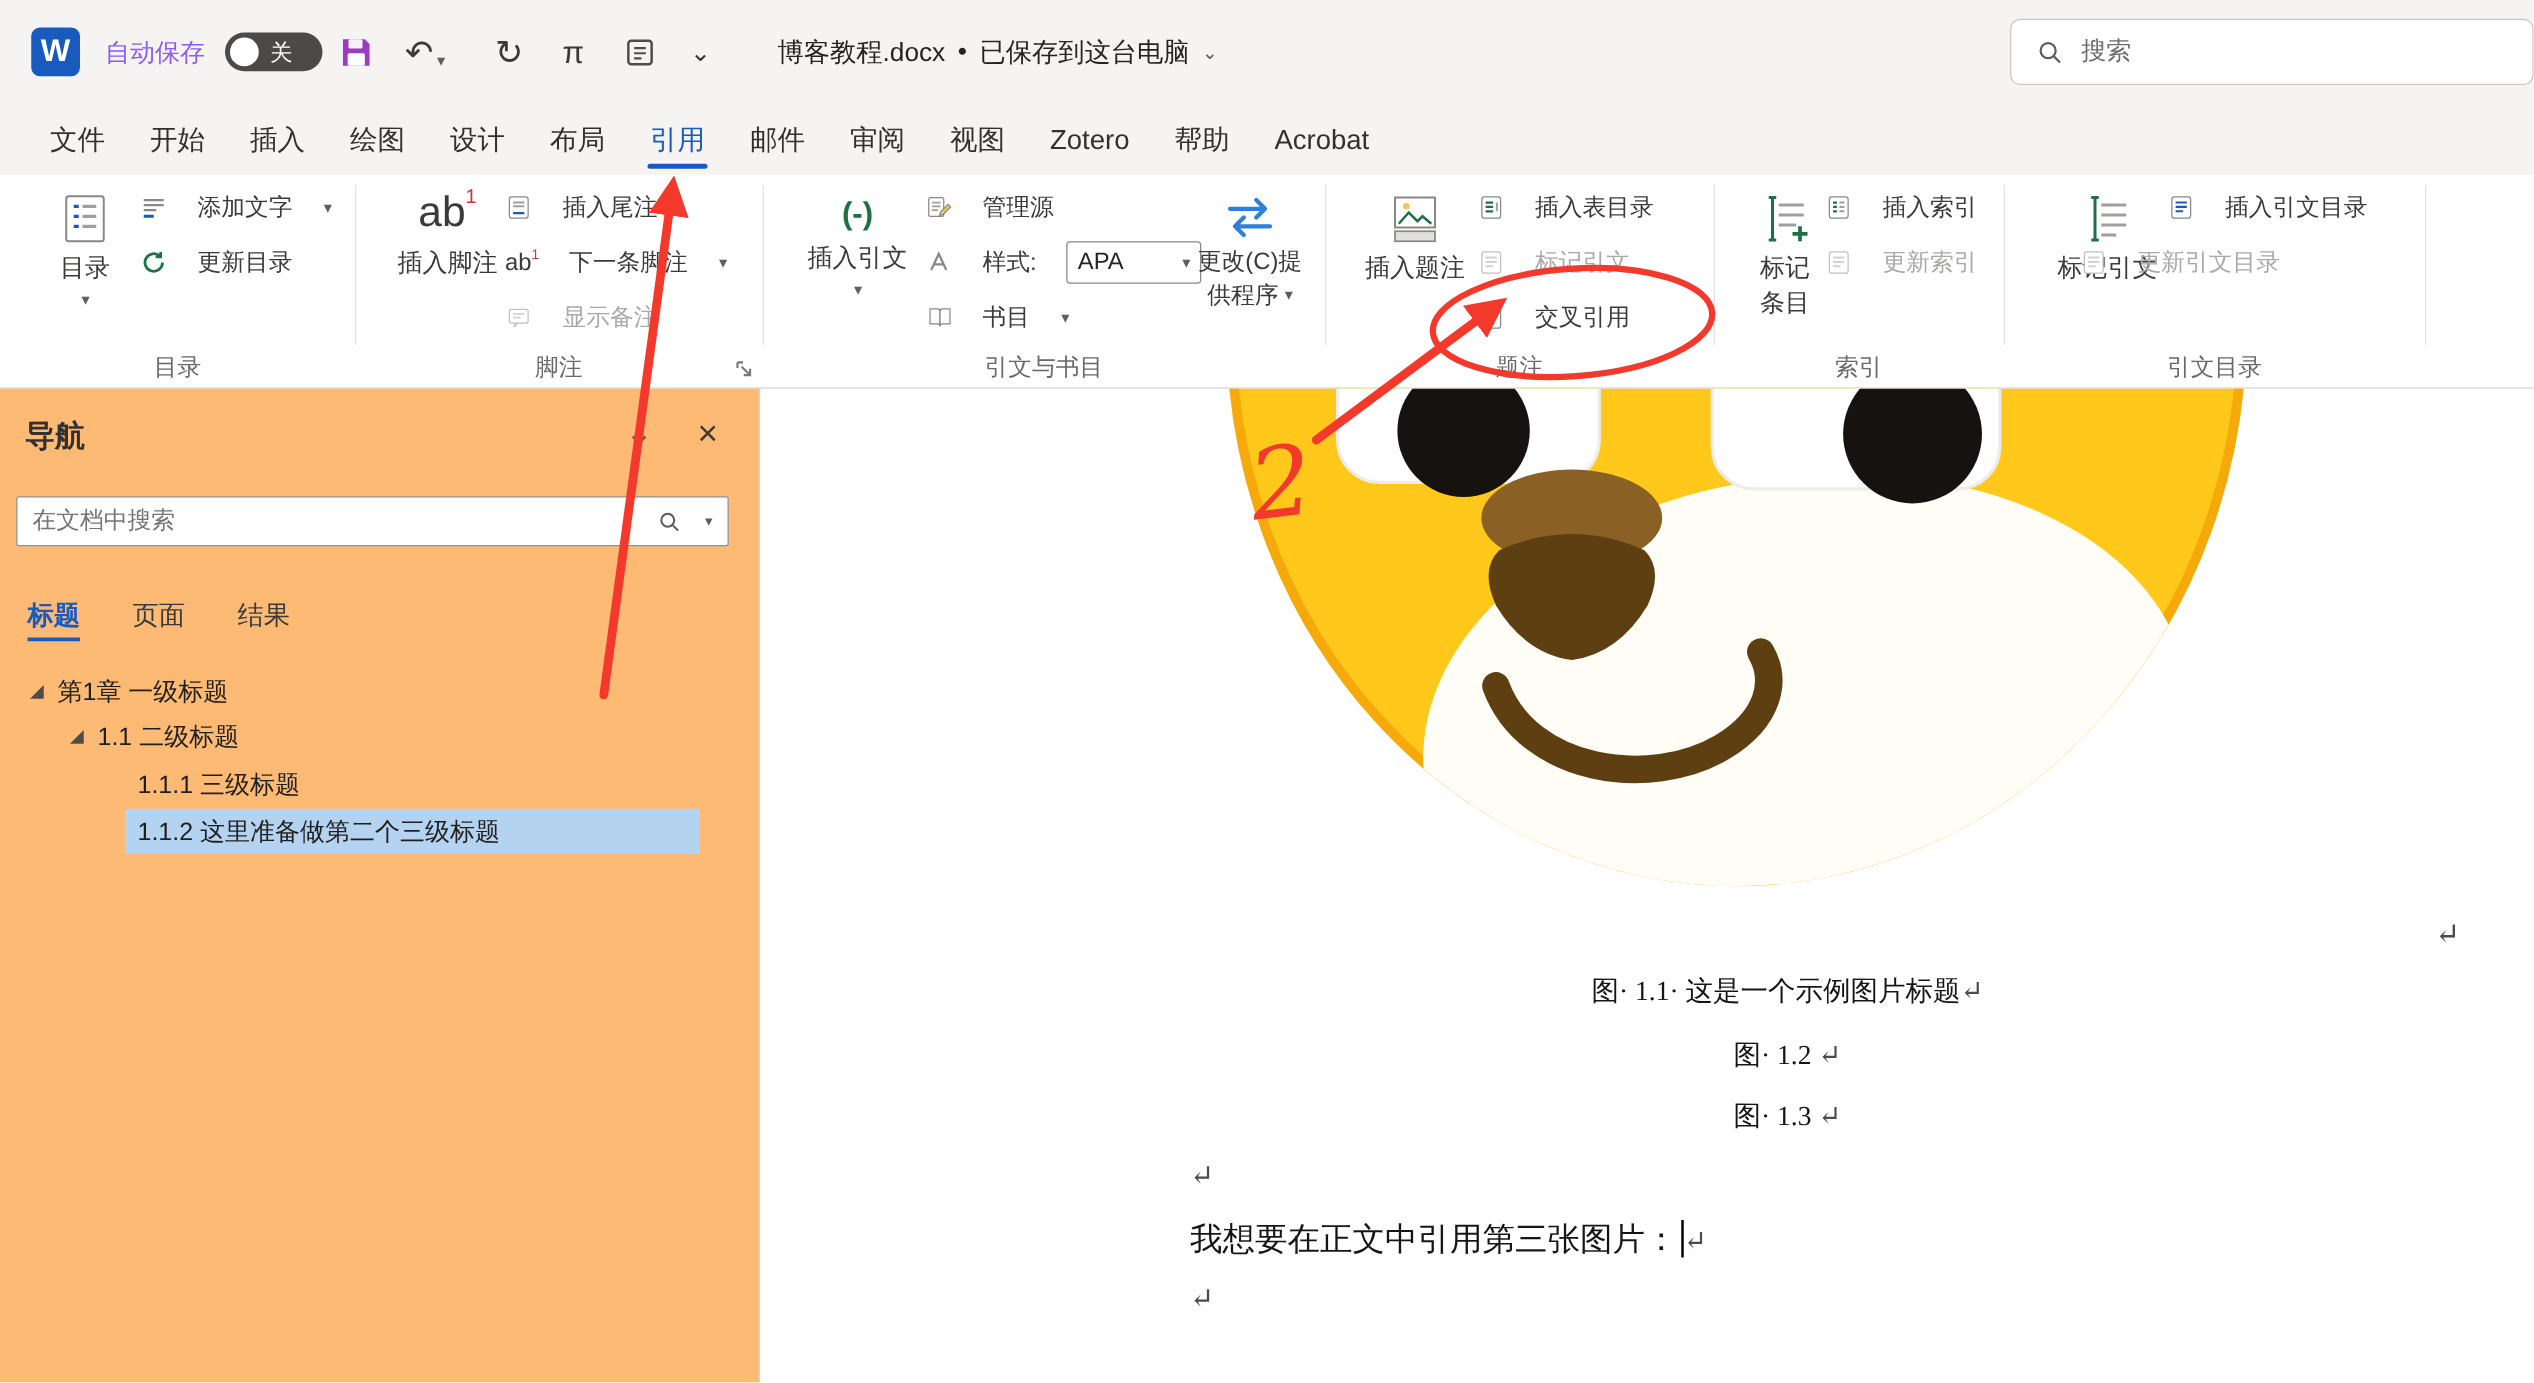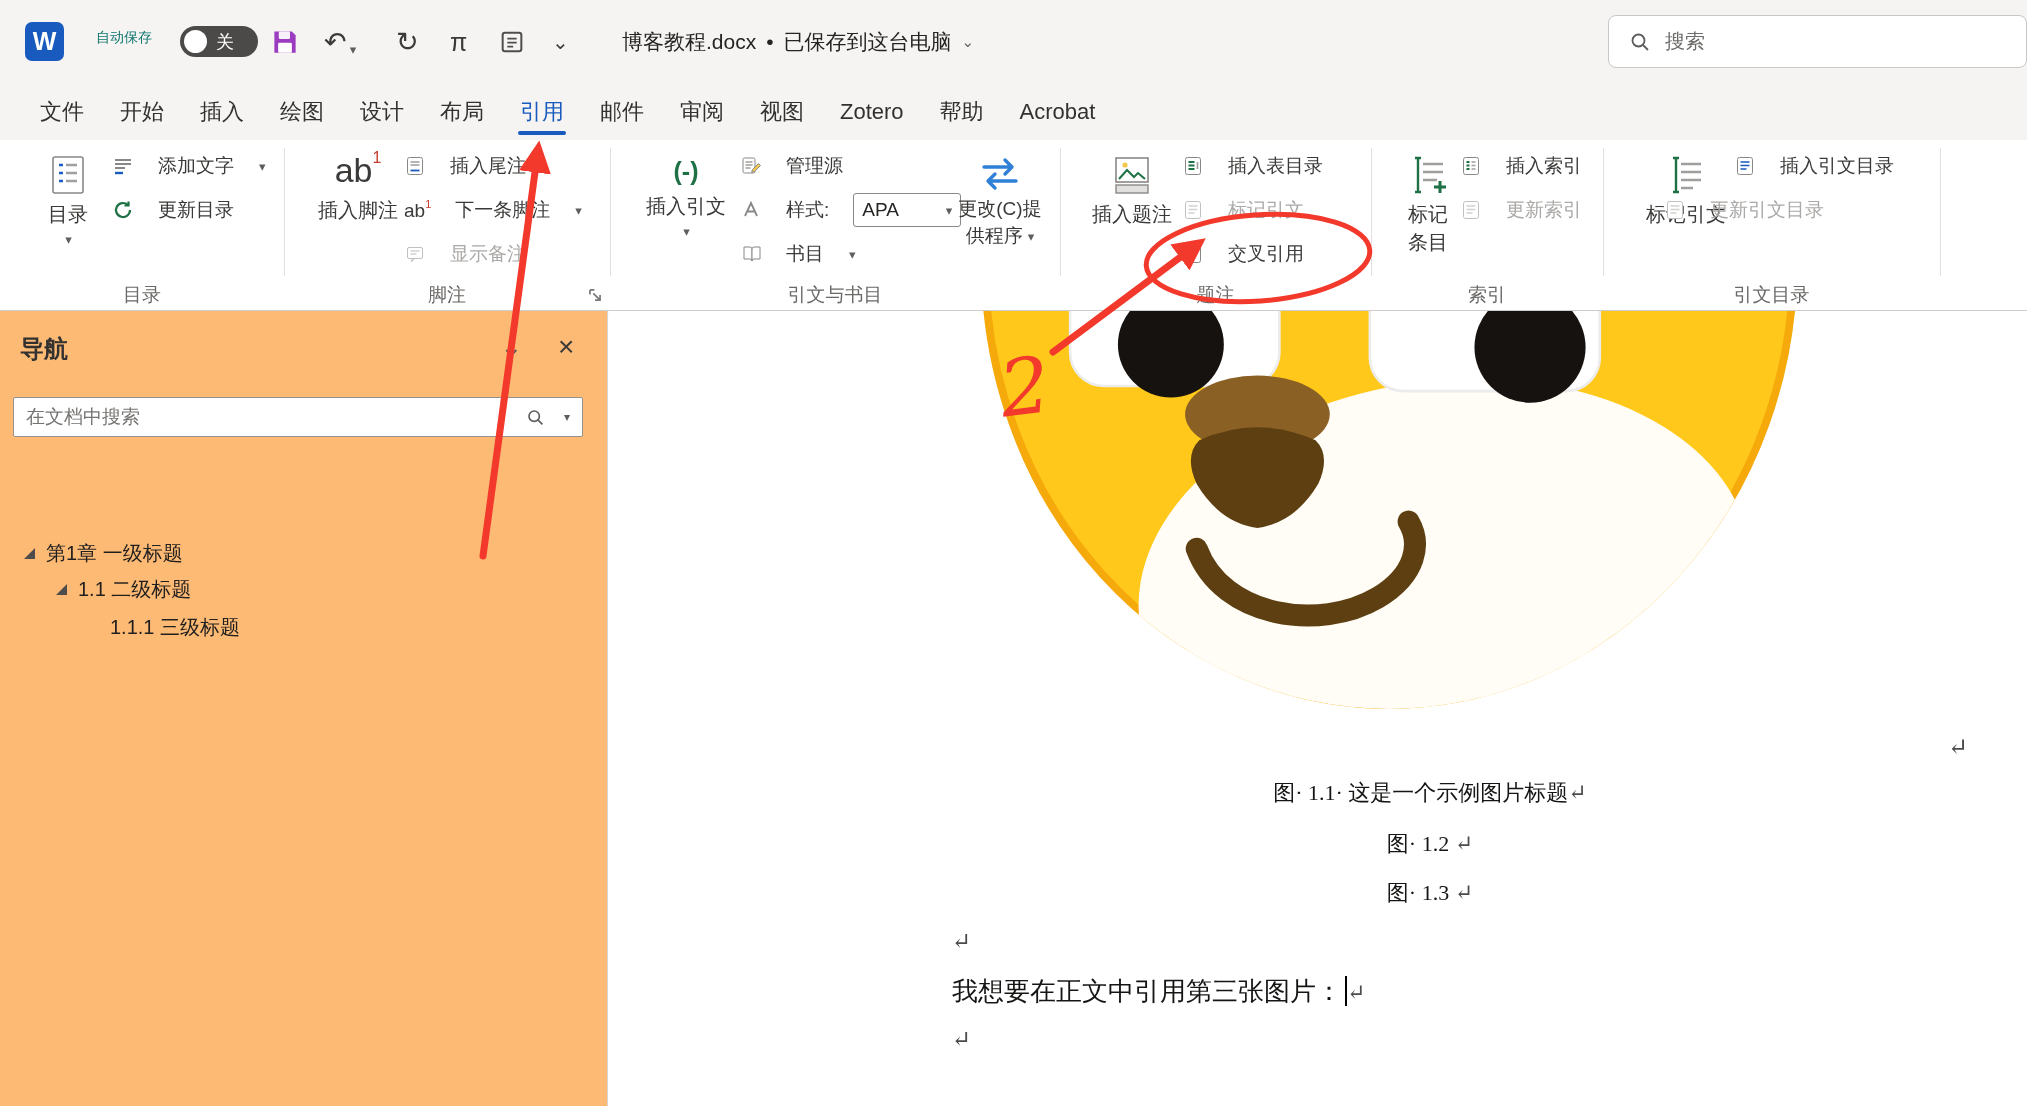--- a/index.html
+++ b/index.html
@@ -1,21 +1,21 @@
 <!DOCTYPE html>
 <html><head>
 <meta charset="utf-8">
 <style>
 *{margin:0;padding:0;box-sizing:border-box}
 html,body{width:2027px;height:1106px}
 body{position:relative;overflow:hidden;background:#fff;font-family:"Liberation Sans","DejaVu Sans",sans-serif;color:#3b3a39}
 
 .titlebar{position:absolute;left:0;top:0;width:2027px;height:83px;background:#f6f4f2}
 .logo{position:absolute;left:25px;top:22px;width:39px;height:39px;border-radius:7px;background:#185abd;color:#fff;font-size:25px;font-weight:700;display:flex;align-items:center;justify-content:center}
-.autosave{position:absolute;left:96px;top:29px;font-size:14px;color:#0f766e}
+.autosave{position:absolute;left:84px;top:29px;font-size:20px;color:#8b5cf6}
 .toggle{position:absolute;left:180px;top:26px;width:78px;height:31px;border-radius:16px;background:#4c4a48;display:flex;align-items:center;gap:9px;padding-left:4px}
 .knob{width:23px;height:23px;border-radius:50%;background:#fff}
 .tstate{color:#fff;font-size:18px}
 .qbtn{position:absolute;top:24px;height:36px;display:flex;align-items:center;gap:3px;font-size:27px;color:#3b3a39}
 .qbtn .mini{font-size:13px;color:#605e5c;align-self:flex-end;padding-bottom:3px}
 .doctitle{position:absolute;left:622px;top:26px;height:32px;display:flex;align-items:center;gap:10px;font-size:21px;color:#252423}
 .doctitle .chevt{font-size:15px;color:#605e5c}
 .topsearch{position:absolute;left:1608px;top:15px;width:419px;height:53px;background:#fff;border:1px solid #c9c7c5;border-radius:8px;display:flex;align-items:center;gap:14px;padding:0 20px}
 .topsearch input{flex:1;border:none;outline:none;background:transparent;font-size:20px;color:#3b3a39;font-family:inherit}
 .topsearch input::placeholder{color:#6e6c6a}
@@ -418,31 +418,45 @@
       <input placeholder="在文档中搜索" style="">
       <span class="icwrap">
         <svg width="19" height="19" viewBox="0 0 22 22">
             <circle cx="9.5" cy="9.5" r="6" fill="none" stroke="#5f5d5b" stroke-width="1.9"></circle>
             <path d="M14 14l5 5" stroke="#5f5d5b" stroke-width="1.9"></path>
           </svg>
       </span>
       <span class="scaret">▾</span>
     </div>
 
+    <div class="navtabs">
+      <span class="ntab sel">
+          <span>标题</span>
+        </span>
+      <span class="ntab">
+          <span>页面</span>
+        </span>
+      <span class="ntab">
+          <span>结果</span>
+        </span>
+    </div>
 
     <div class="titem" style="left:24px;top:224px">
       <span class="tri"></span>
       <span>第1章 一级标题</span>
     </div>
     <div class="titem" style="left:56px;top:260px">
       <span class="tri"></span>
       <span>1.1 二级标题</span>
     </div>
     <div class="titem" style="left:110px;top:298px">
       <span>1.1.1 三级标题</span>
+    </div>
+    <div class="titemsel">
+      <span>1.1.2 这里准备做第二个三级标题</span>
     </div>
   </div>
 
   <div class="docarea"></div>
 
   <svg style="position:absolute;left:982px;top:311px;width:817px;height:416px" viewBox="0 0 632 322">
     <defs>
         <clipPath id="faceclip">
           <ellipse cx="315" cy="-38" rx="316" ry="346"></ellipse>
         </clipPath>

